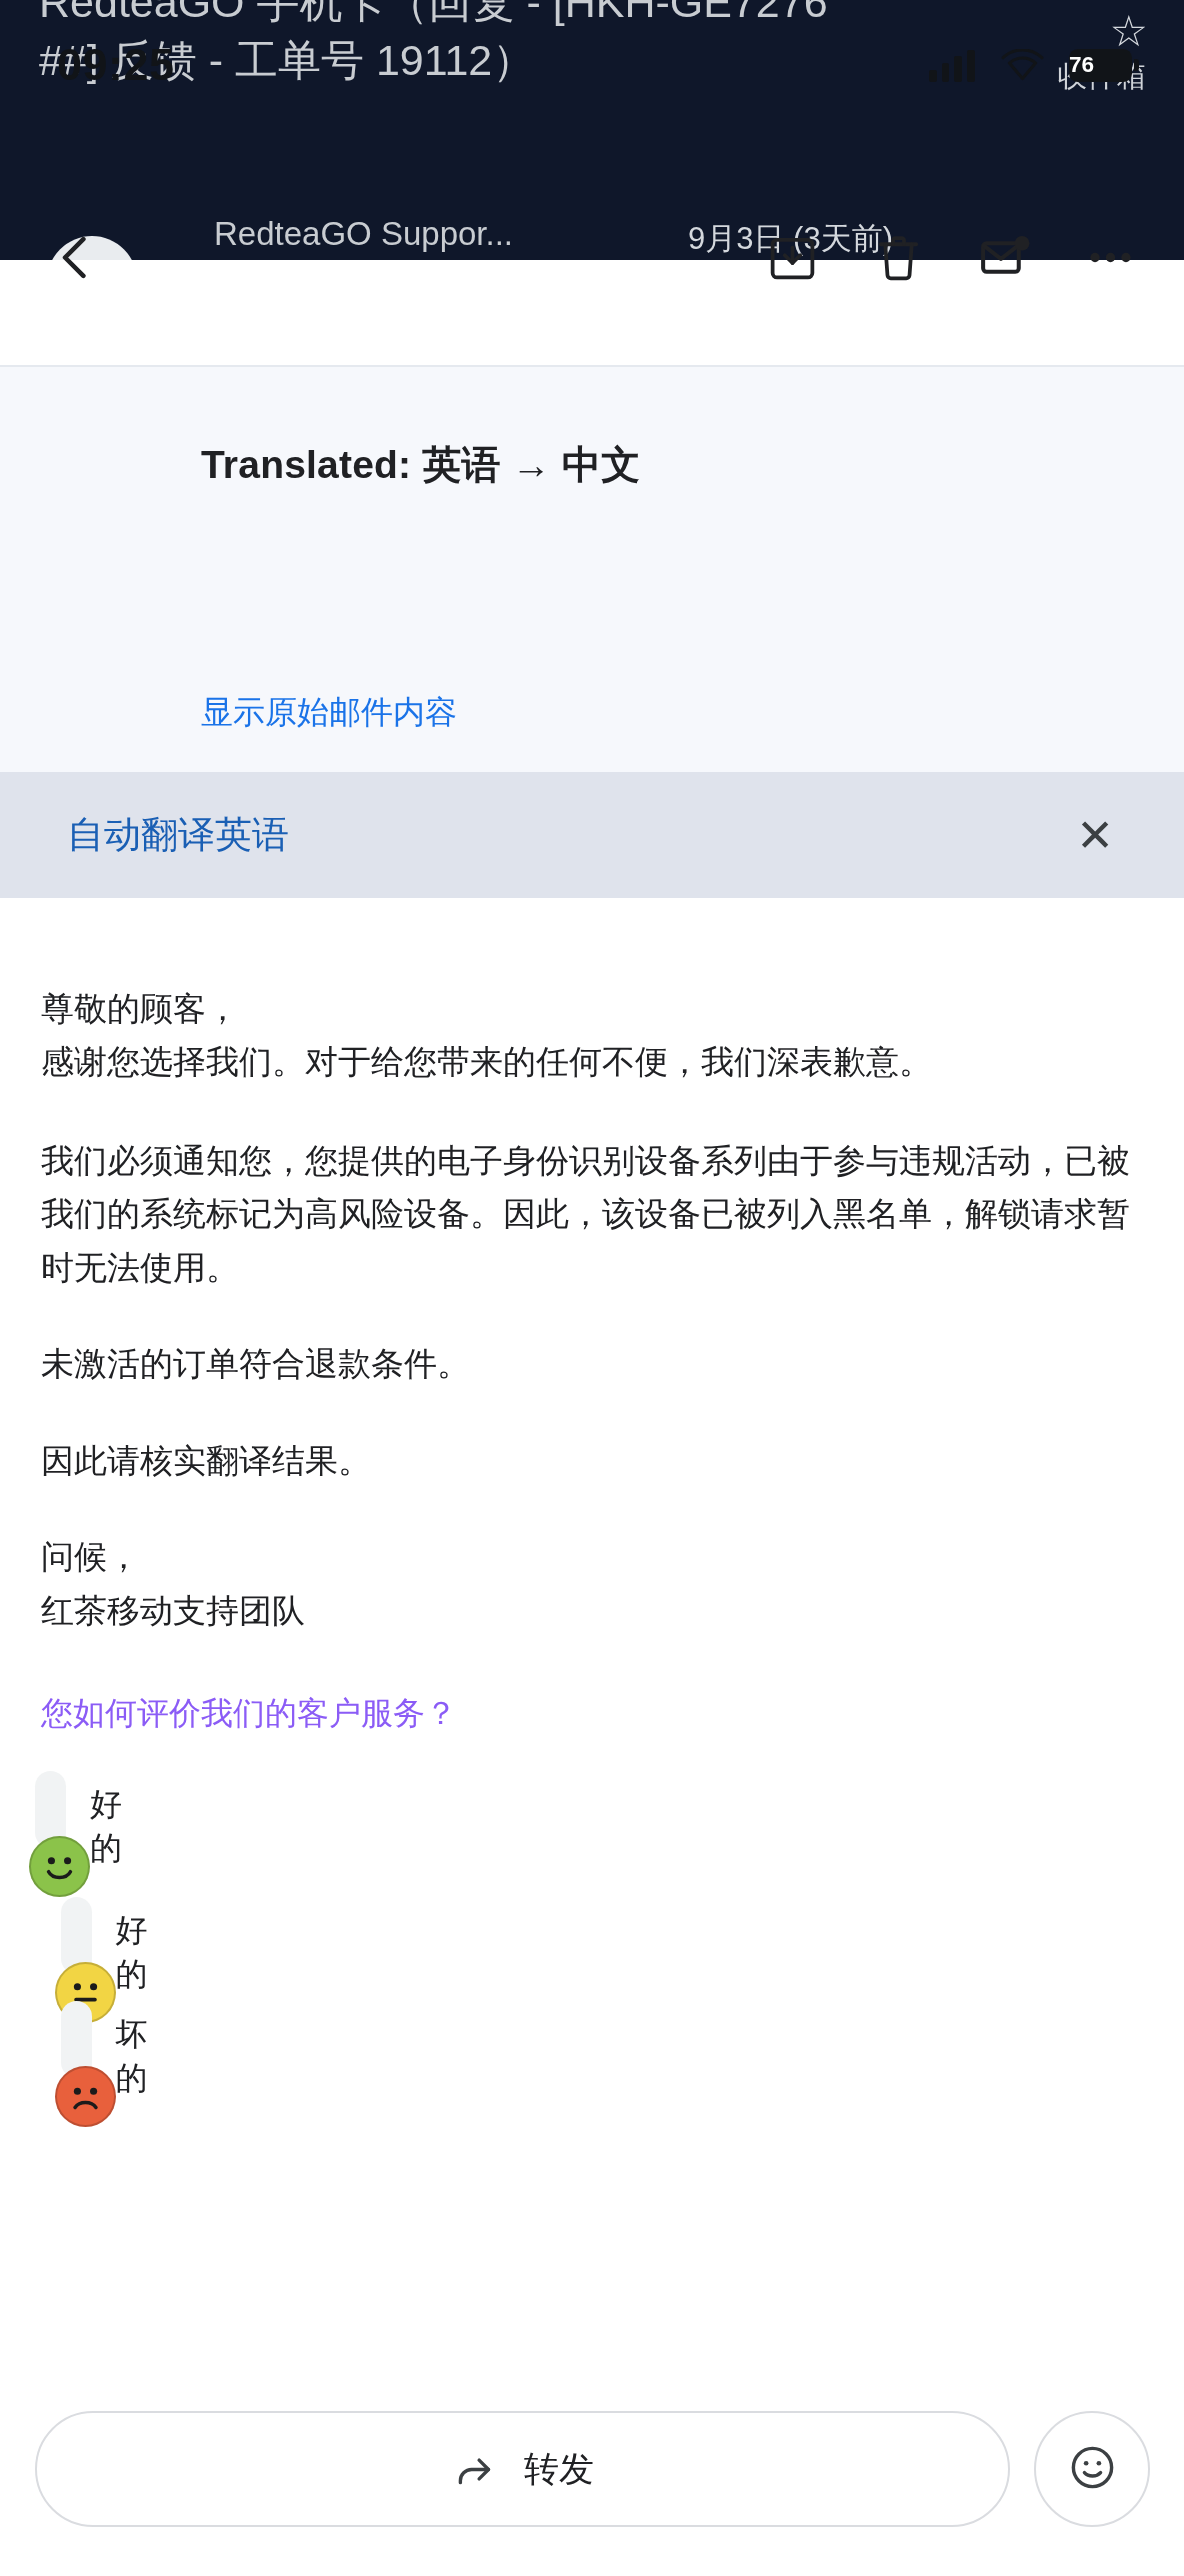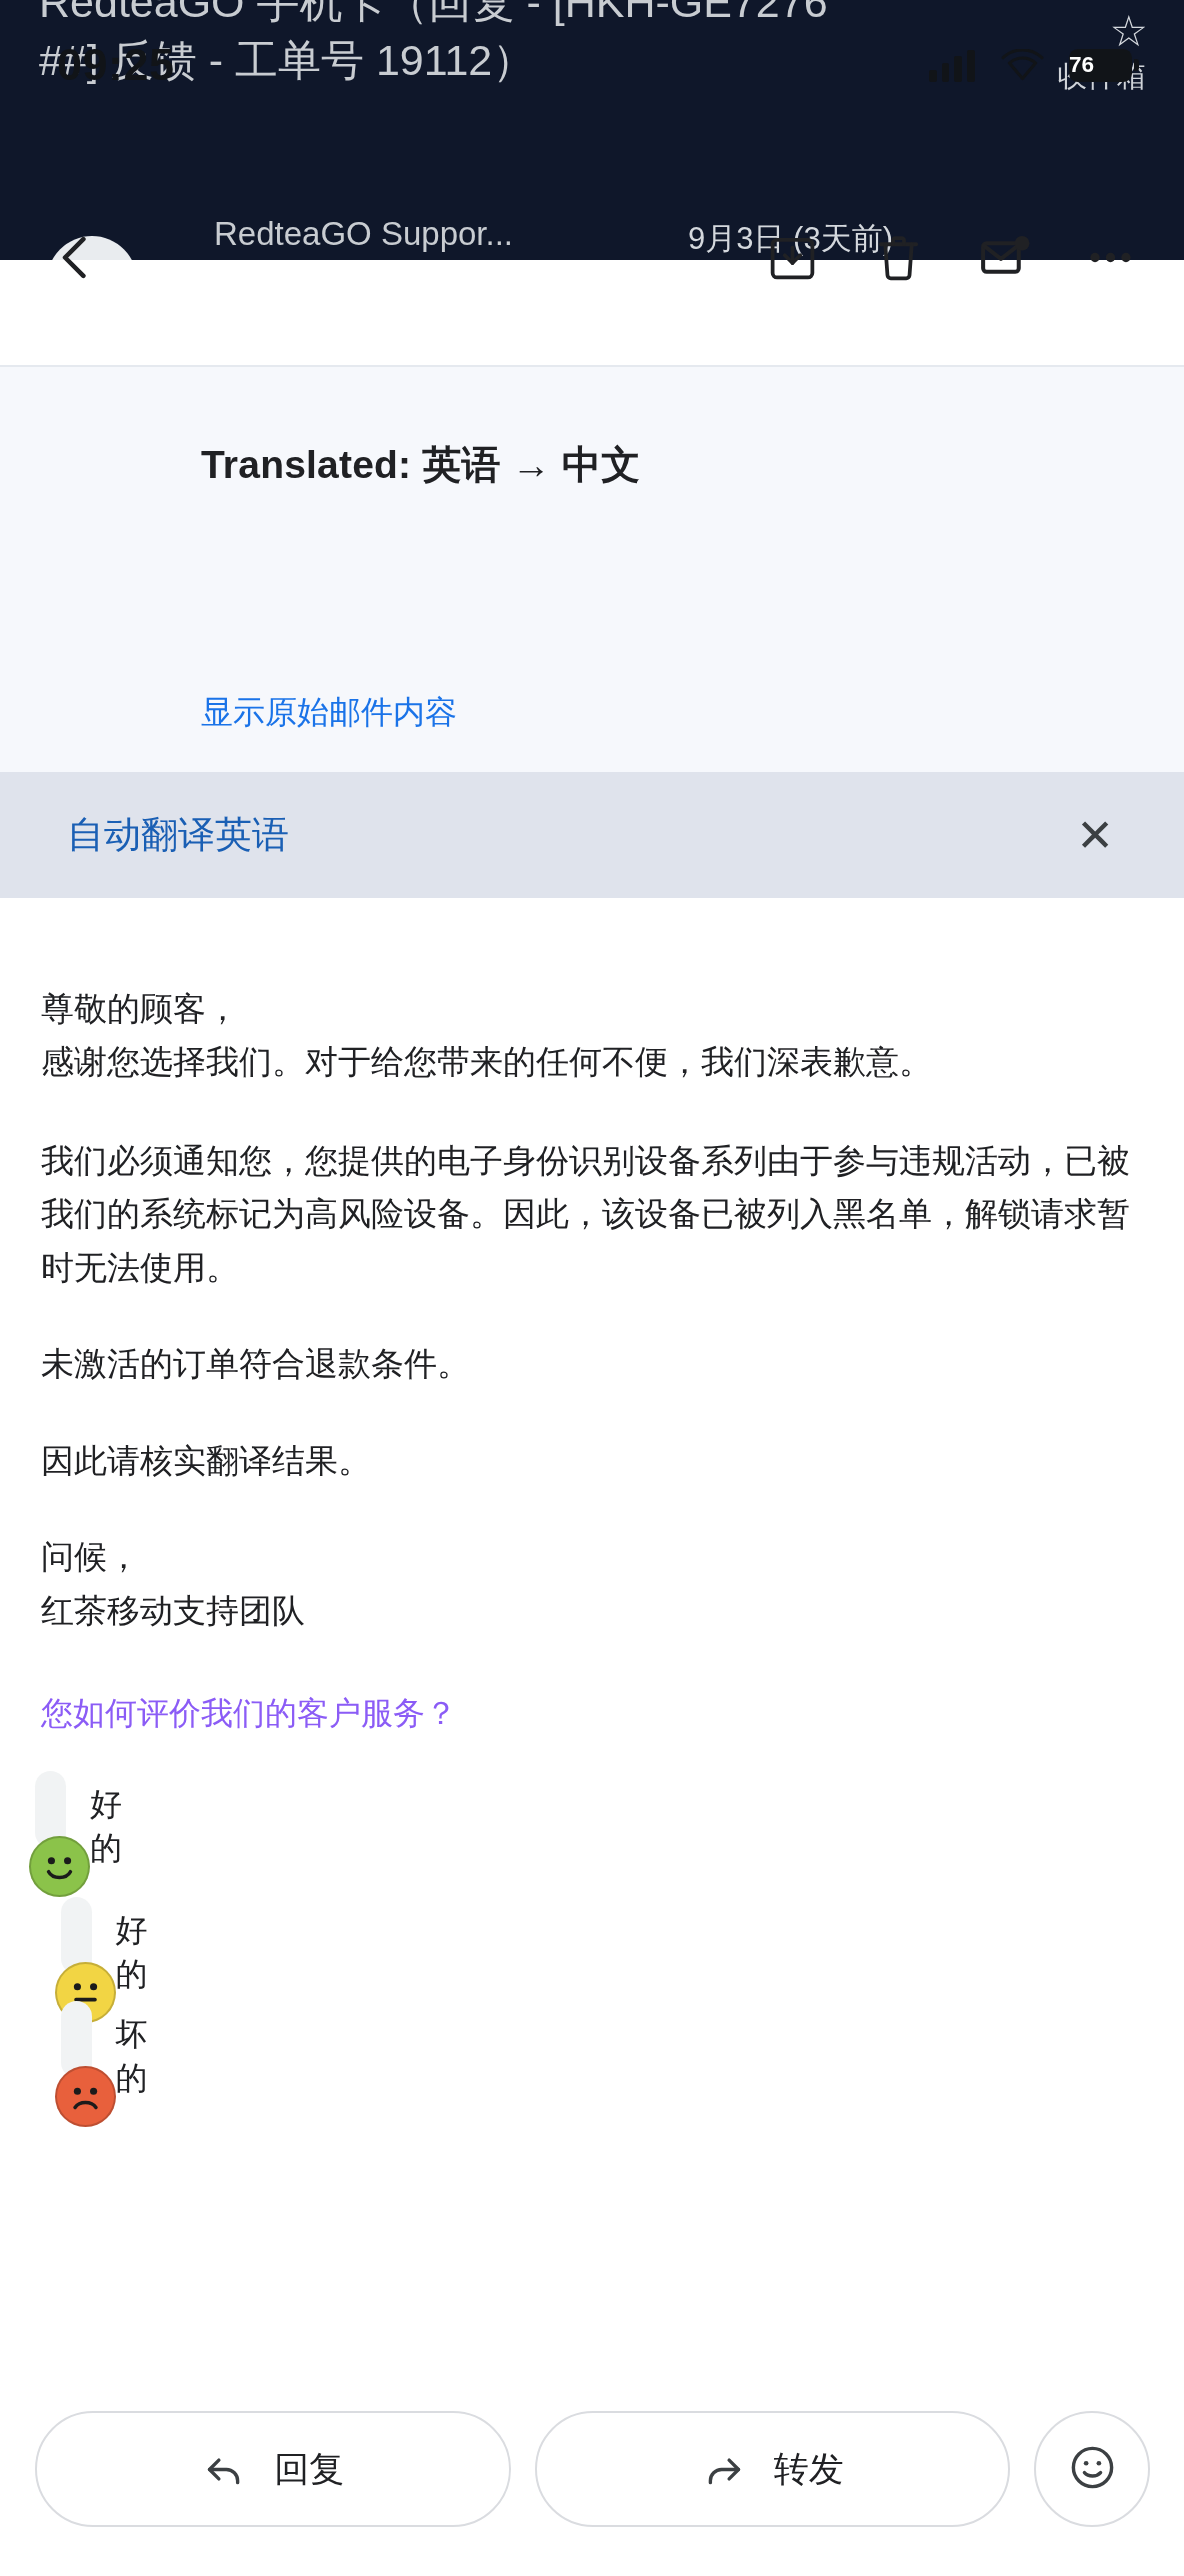--- a/index.html
+++ b/index.html
@@ -432,29 +432,20 @@
         </svg>
       </div>
     </div>
   </div>
 </div>
 
 <div class="actions">
   <div class="act-btn">
     <span>
       <svg width="45" height="45" viewBox="0 0 24 24" fill="none" stroke="#3c4043" stroke-width="1.8" stroke-linecap="round" stroke-linejoin="round">
-        <polyline points="9 7 4 12 9 17"></polyline>
-        <path d="M4 12 h9 a6 6 0 0 1 6 6 v1"></path>
-      </svg>
-    </span>
-    <span>回复</span>
-  </div>
-  <div class="act-btn">
-    <span>
-      <svg width="45" height="45" viewBox="0 0 24 24" fill="none" stroke="#3c4043" stroke-width="1.8" stroke-linecap="round" stroke-linejoin="round">
         <polyline points="15 7 20 12 15 17"></polyline>
         <path d="M20 12 h-9 a6 6 0 0 0-6 6 v1"></path>
       </svg>
     </span>
     <span>转发</span>
   </div>
   <div class="act-round">
     <span>
       <svg width="51" height="51" viewBox="0 0 24 24" fill="none" stroke="#3c4043" stroke-width="1.6">
         <circle cx="12" cy="12" r="9"></circle>

